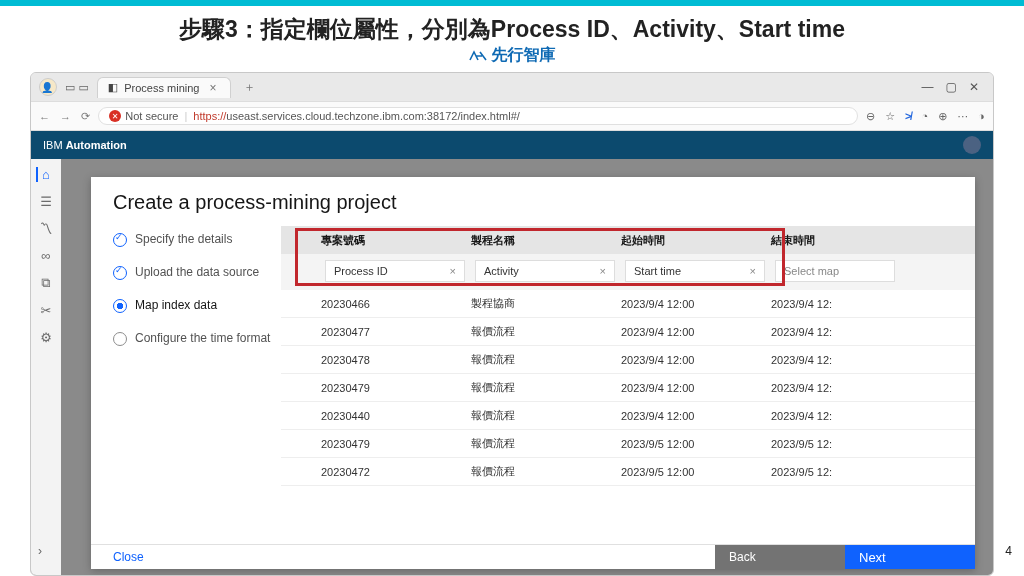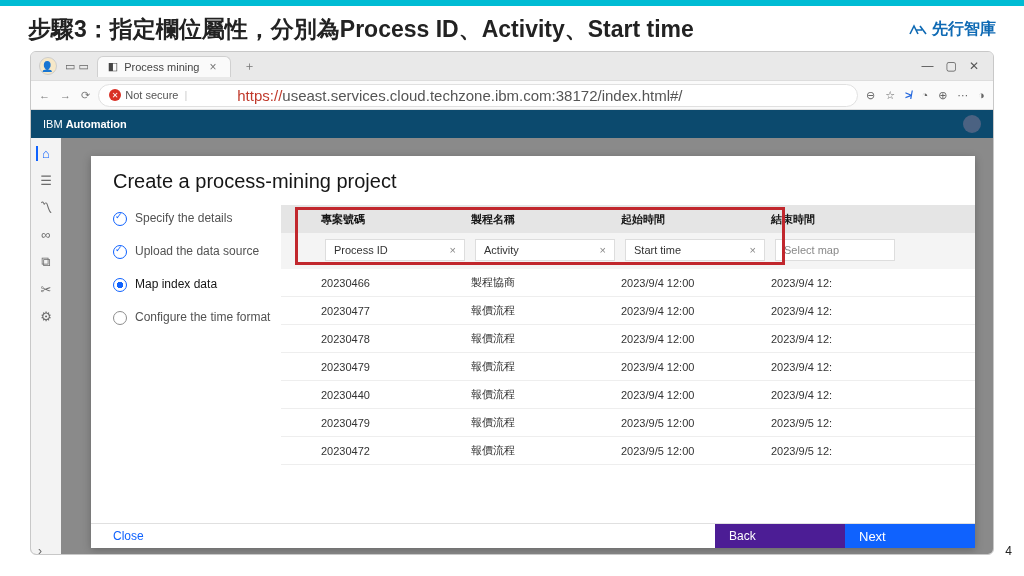--- a/index.html
+++ b/index.html
@@ -1,39 +1,39 @@
 <!DOCTYPE html>
 <html><head>
 <meta charset="utf-8">
 <style>
 * { box-sizing: border-box; margin: 0; padding: 0; }
 body { font-family: "Segoe UI", Arial, sans-serif; width: 1024px; height: 576px; background: #fff; position: relative; overflow: hidden; }
 
 .topbar-cyan { height: 6px; background: #00bcd4; }
 
-.slide-title-row { display: flex; justify-content: space-between; align-items: center; padding: 8px 28px 6px 28px; }
+.slide-title-row { display: flex; justify-content: space-between; align-items: center; padding: 8px 28px 6px 28px; flex-direction: column; }
 .slide-title { font-size: 23px; font-weight: 700; color: #222; }
 .brand { color: #0f6ab4; font-size: 16px; font-weight: 600; display: flex; align-items: center; gap: 5px; }
 .brand-icon { display: inline-flex; }
 
 
 .browser { margin: 0 30px 0 30px; border: 1px solid #c8c8c8; border-radius: 6px; overflow: hidden; background: #f2f2f2; }
 .tabs-row { height: 28px; background: #e9e9e9; display: flex; align-items: center; padding: 0 8px; gap: 8px; }
 .avatar-circle { width: 18px; height: 18px; border-radius: 50%; background: #f6e8c8; border: 1px solid #ccc; display: flex; align-items: center; justify-content: center; font-size: 10px; }
 .tab-icons { display: flex; gap: 6px; color: #666; font-size: 11px; }
 .tab { background: #fafafa; border: 1px solid #d0d0d0; border-bottom: none; border-radius: 6px 6px 0 0; padding: 3px 10px; display: flex; align-items: center; gap: 6px; font-size: 11px; color: #444; }
 .tab-close, .tab-plus { color: #777; font-size: 12px; padding: 0 4px; cursor: pointer; }
 .win-controls { margin-left: auto; display: flex; gap: 12px; color: #555; font-size: 12px; padding-right: 6px; }
 
 .addr-row { height: 30px; background: #fafafa; border-top: 1px solid #ddd; border-bottom: 1px solid #ddd; display: flex; align-items: center; padding: 0 8px; gap: 8px; font-size: 11px; color: #555; }
 .nav-arrows { display: flex; gap: 10px; color: #777; }
 .not-secure { display: flex; align-items: center; gap: 4px; }
 .ns-badge { width: 12px; height: 12px; border-radius: 50%; background: #d93025; color: #fff; display: flex; align-items: center; justify-content: center; font-size: 8px; }
 .url-box { flex: 1; display: flex; align-items: center; gap: 6px; background: #fff; border: 1px solid #e0e0e0; border-radius: 14px; padding: 2px 10px; }
-.url-text { font-size: 15px; color: #555; margin-left: 44px; }
+.url-text { font-size: 11px; color: #555; }
 .url-text .https { color: #c0392b; }
 .addr-tools { display: flex; gap: 10px; align-items: center; color: #666; }
 .flow-icon { color: #2266dd; font-weight: bold; }
 
 
 .app-surface { background: #8a8a8a; position: relative; height: 444px; }
 .ibm-bar { height: 28px; background: #0c4a6e; color: #fff; font-size: 11px; display: flex; align-items: center; padding: 0 12px; justify-content: space-between; }
 .ibm-brand { font-weight: 300; }
 .ibm-brand b { font-weight: 600; }
 .user-dot { width: 18px; height: 18px; border-radius: 50%; background: #4b6282; }
@@ -63,21 +63,21 @@
 .selectors-row { display: flex; padding: 6px 0 8px 0; background: #f4f4f4; }
 .sel { background: #fff; border: 1px solid #ddd; margin-right: 10px; display: flex; align-items: center; justify-content: space-between; padding: 4px 8px; font-size: 11px; color: #333; }
 .sel .x { color: #888; cursor: pointer; }
 .s1 { width: 140px; margin-left: 44px; } .s2 { width: 140px; } .s3 { width: 140px; } .s4 { width: 120px; color: #888; }
 
 .rows { }
 .drow { display: flex; border-bottom: 1px solid #eee; height: 28px; align-items: center; font-size: 11px; color: #333; }
 
 .modal-footer { height: 25px; display: flex; border-top: 1px solid #e0e0e0; }
 .btn-close { flex: 1; display: flex; align-items: center; padding-left: 22px; color: #0f62fe; font-size: 12px; cursor: pointer; }
-.btn-back { width: 130px; background: #4c1d95; color: #fff; display: flex; align-items: center; padding-left: 14px; font-size: 12px; cursor: pointer; }
+.btn-back { width: 130px; background: #737373; color: #fff; display: flex; align-items: center; padding-left: 14px; font-size: 12px; cursor: pointer; }
 .btn-next { width: 130px; background: #0f62fe; color: #fff; display: flex; align-items: center; padding-left: 14px; font-size: 13px; cursor: pointer; }
 
 .page-num { position: absolute; bottom: 18px; right: 12px; font-size: 12px; color: #222; }
 .expand-arrow { position: absolute; bottom: 18px; left: 38px; color: #666; font-size: 12px; }
 </style>
 </head>
 <body>
 
 <div class="topbar-cyan"></div>
 

